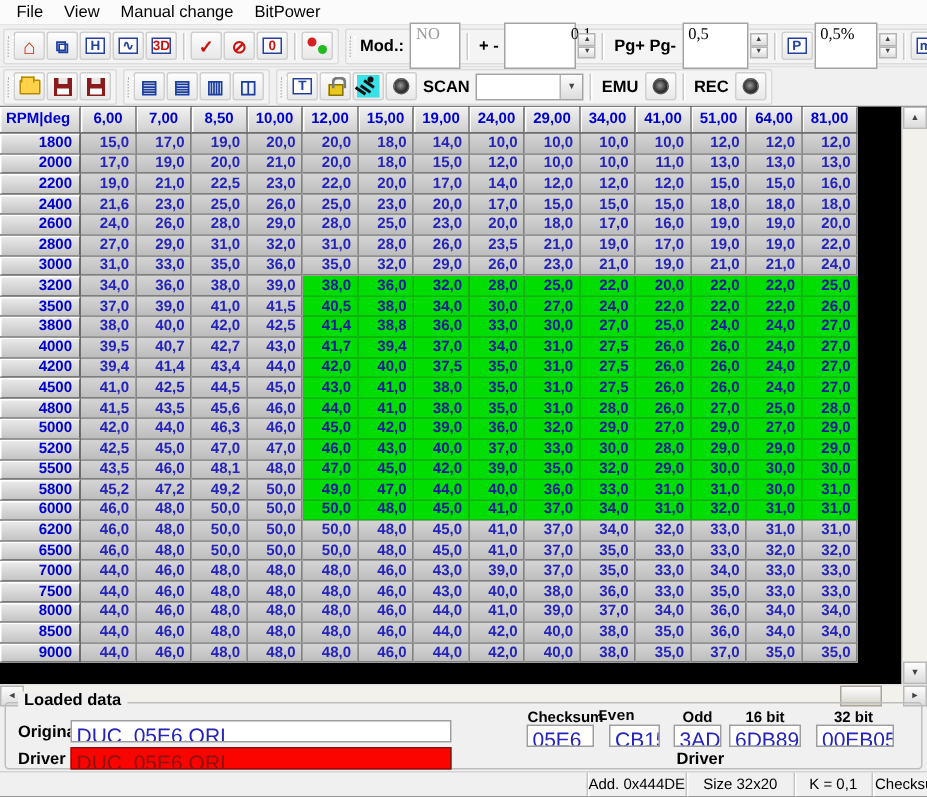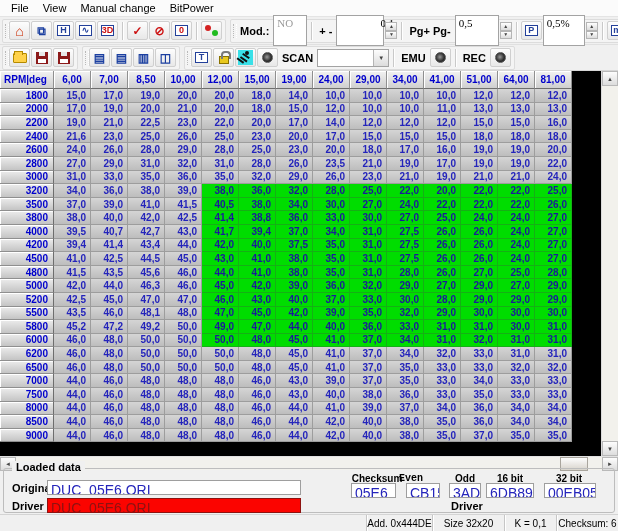--- a/index.html
+++ b/index.html
@@ -92,21 +92,21 @@
   .gb-title { position:absolute; top:-8px; left:8px; background:#f0f0f0; padding:0 4px; font-weight:bold; }
   .gb-label { position:absolute; font-weight:bold; }
   .gb-field { position:absolute; height:15px; border:1px solid #9e9e9e; background:#fff; color:#2424bb;
     font-size:14px; padding:1px 3px; white-space:nowrap; overflow:hidden; }
   .gb-field.red { background:#fb0400; color:#8d1210; border-color:#8d1210; }
   .gb-head { position:absolute; top:4px; font-weight:bold; font-size:10px; text-align:center; }
   
   .statusbar { position:absolute; left:0; right:0; bottom:0; height:17px; background:#f0f0f0;
     border-top:1px solid #d4d4d4; font-size:10px; }
   .sb-seg { position:absolute; top:0; bottom:0; display:flex; align-items:center; justify-content:center;
-    border-left:1px solid #c6c6c6; box-shadow:inset 1px 0 0 #fff; white-space:nowrap; }
+    border-left:1px solid #c6c6c6; box-shadow:inset 1px 0 0 #fff; white-space:nowrap;margin-left:25px; }
 </style>
 </head>
 <body>
 
 <div class="menubar">
   <span class="menu-item">File</span>
   <span class="menu-item">View</span>
   <span class="menu-item">Manual change</span>
   <span class="menu-item">BitPower</span>
 </div>

